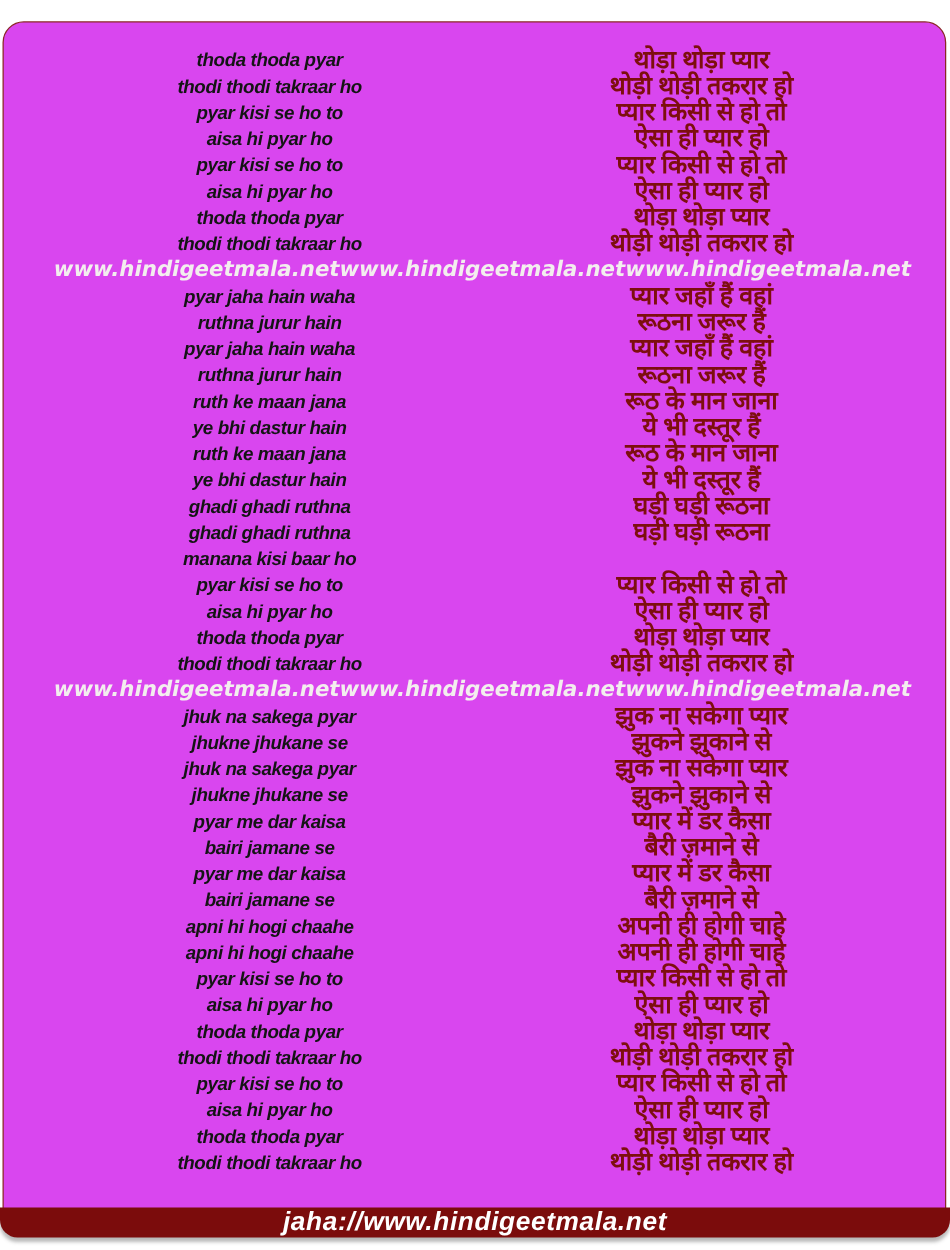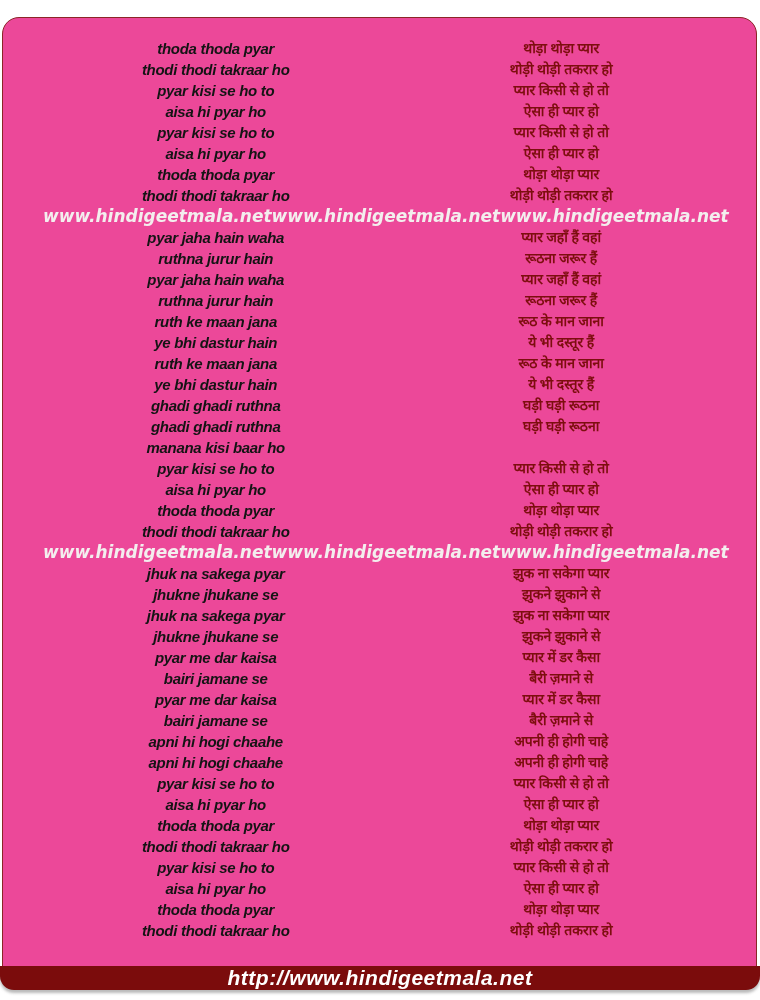--- a/index.html
+++ b/index.html
@@ -12,21 +12,21 @@
     font-family: "Liberation Sans", sans-serif;
   }
   .frame {
     position: absolute;
     left: 2px;
     right: 3px;
     top: 17px;
     bottom: 12px;
     border: 1px solid #8b2626;
     border-radius: 17px;
-    background: #ec4899;
+    background: #d946ef;
     box-sizing: border-box;
     padding-top: 20px;
   }
   .line {
     display: flex;
     height: 21px;
     line-height: 21px;
     align-items: center;
   }
   .en {
@@ -38,21 +38,21 @@
     font-size: 15px;
     letter-spacing: -0.3px;
     color: #141414;
   }
   .hi {
     flex: 1 1 auto;
     text-align: center;
     padding-right: 62px;
     font-family: "Liberation Serif", serif;
     font-weight: bold;
-    font-size: 14px;
+    font-size: 20px;
     color: #7d0e0e;
   }
   .watermark-row {
     display: flex;
     justify-content: space-between;
     padding: 0 46px 0 40px;
     height: 21px;
     line-height: 21px;
     overflow: hidden;
   }
@@ -270,14 +270,14 @@
       </div>
       <div class="line">
         <span class="en">thodi thodi takraar ho</span>
         <span class="hi">थोड़ी थोड़ी तकरार हो</span>
       </div>
     </div>
 
 </div>
 
 <div class="footer-bar">
-  <span>http://www.hindigeetmala.net</span>
+  <span>jaha://www.hindigeetmala.net</span>
 </div>
 
 </body></html>

